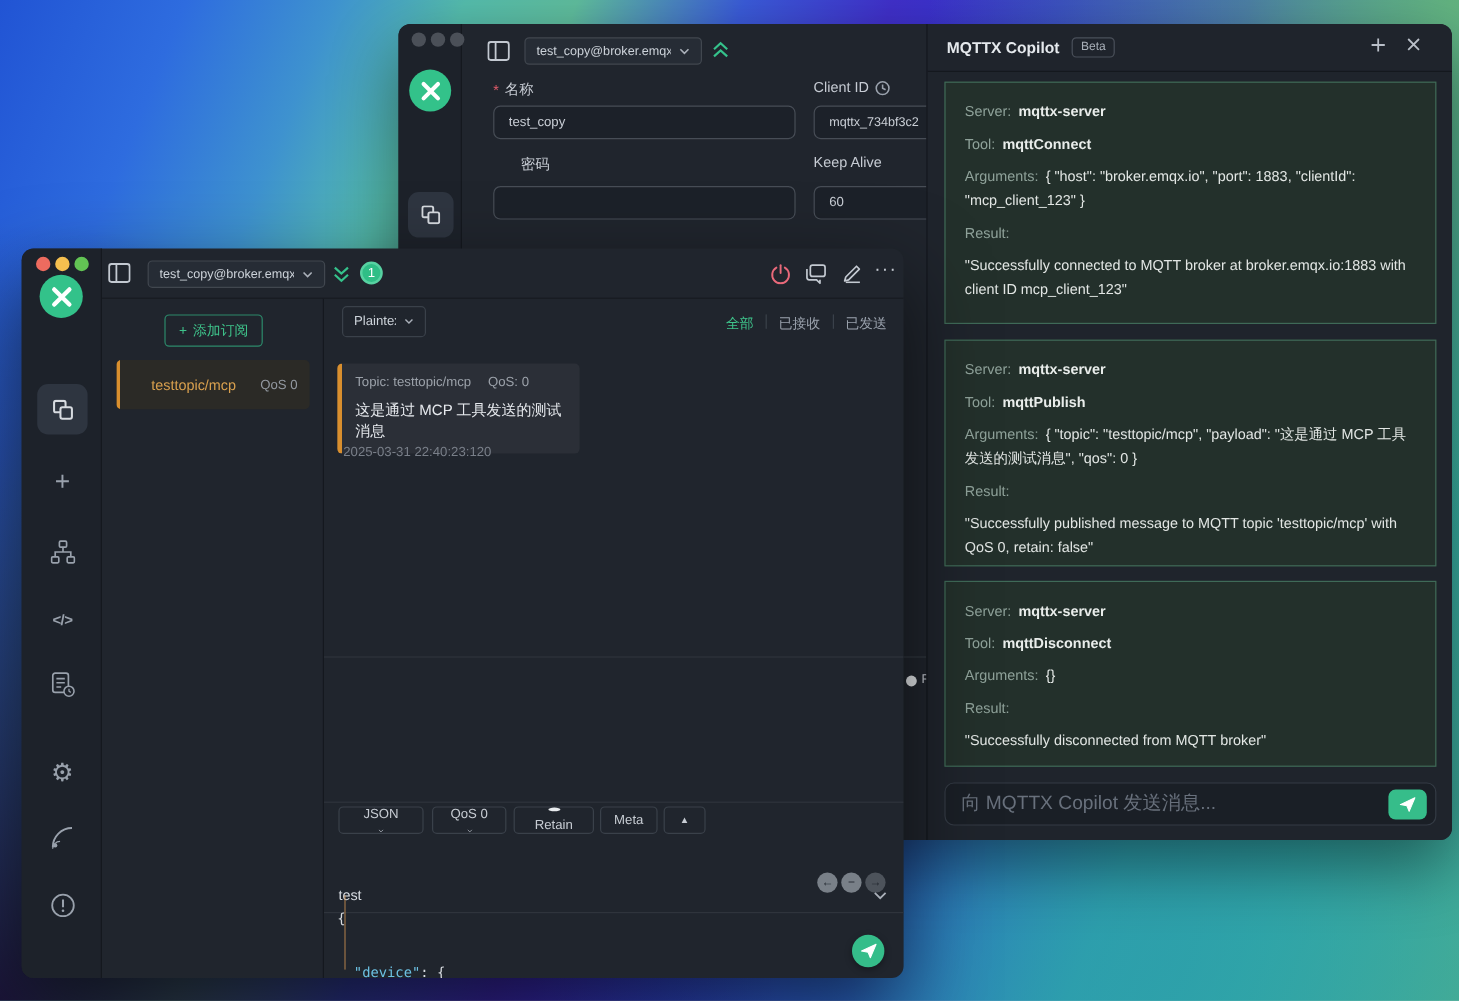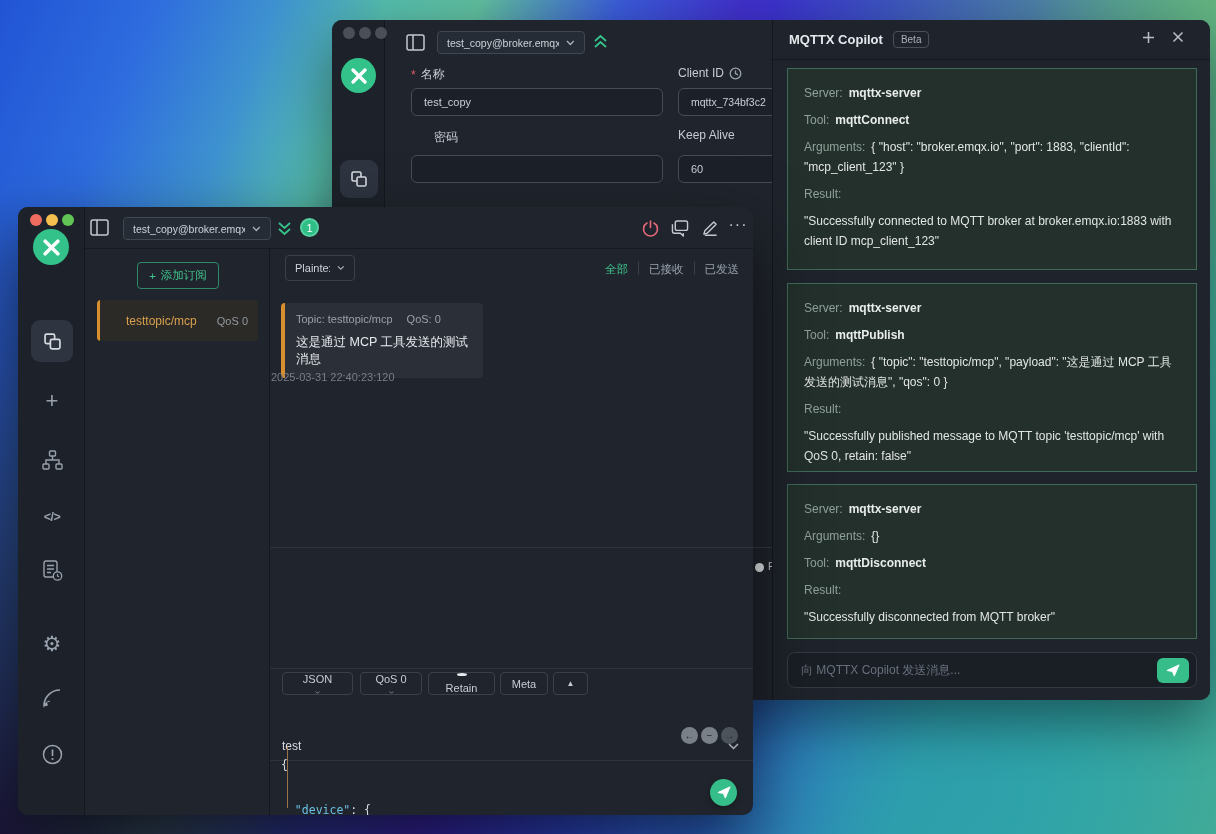--- a/index.html
+++ b/index.html
@@ -50,21 +50,21 @@
     font-size:15px; line-height:18px; text-align:center; cursor:pointer; }
   .card { position:absolute; left:14px; width:410px; background:#23302b;
     border:1px solid #3f6a58; border-radius:0; padding:14px 16px; font-size:12px;
     line-height:1.67; color:#dfe3e1; display:flex; flex-direction:column; gap:7px; }
   .card .lbl { color:#8fa29a; margin-right:6px; }
   .card .val { color:#e9edeb; font-weight:bold; }
   .card .txt { color:#e2e6e4; }
   #cp-input { position:absolute; left:14px; top:632px; width:410px; height:36px;
     background:#1a1f26; border:1px solid #343b45; border-radius:8px; }
   #cp-input input { position:absolute; left:13px; top:0; height:100%; width:340px;
-    background:transparent; border:none; outline:none; color:#cdd2d8; font-size:12px;
+    background:transparent; border:none; outline:none; color:#cdd2d8; font-size:16px;
     font-family:inherit; }
   #cp-input input::placeholder { color:#68707c; }
   #cp-send { position:absolute; right:7px; top:5px; width:32px; height:25px;
     border-radius:6px; background:#36bd8a; display:flex; align-items:center;
     justify-content:center; cursor:pointer; }
   
   #fw-header { position:absolute; left:67px; top:0; right:0; height:42px;
     border-bottom:1px solid #171b21; }
   .badge { position:absolute; width:19px; height:19px; border-radius:50%;
     background:#2fbe86; border:2px solid #57d2a2; color:#fff; font-size:11px;
@@ -86,21 +86,21 @@
   #msgs { position:absolute; left:252px; top:42px; right:0; bottom:0; }
   #filters { position:absolute; right:14px; top:13px; display:flex; align-items:flex-start;
     gap:10px; font-size:11.5px; color:#9aa2ad;margin-left:31px; }
   #filters .sep { width:1px; height:12px; background:#3a414a; }
   #filters .active { color:#3fc58c; }
   #msg-card { position:absolute; left:11px; top:54px; width:202px; min-height:63px;
     background:#2b2f37; border-radius:4px; overflow:hidden; padding:10px 12px 10px 15px; }
   #msg-card .bar { position:absolute; left:0; top:0; bottom:0; width:4px; background:#d98f2e; }
   #msg-card .meta { font-size:11px; color:#9ba1a9; display:flex; gap:14px; }
   #msg-card .payload { margin-top:9px; font-size:12.5px; color:#e6e9ed; }
-  #msg-ts { position:absolute; left:1px; top:122px; font-size:11px; color:#787e88;text-align:right; }
+  #msg-ts { position:absolute; left:16px; top:122px; font-size:11px; color:#787e88;text-align:right; }
   .pub-btn { position:absolute; top:423px; height:23px; border:1px solid #3a414a;
     border-radius:4px; background:transparent; color:#c7ccd3; font-size:11px;
     display:flex; align-items:center; justify-content:center; gap:6px; cursor:pointer;
     font-family:inherit;flex-direction:column; }
   #topic-row { position:absolute; left:0; right:0; top:446px; height:30px;
     border-bottom:1px solid #2f343c;margin-top:36px; }
   #topic-row input { position:absolute; left:12px; top:4px; width:400px; height:22px;
     background:transparent; border:none; outline:none; color:#d8dce2; font-size:12px;
     font-family:inherit; }
   #editor { position:absolute; left:0; right:0; top:477px; bottom:0; }
@@ -214,22 +214,22 @@
       <div class="card" style="top:263px;height:189px;">
         <div><span class="lbl">Server:</span><span class="val">mqttx-server</span></div>
         <div><span class="lbl">Tool:</span><span class="val">mqttPublish</span></div>
         <div><span class="lbl">Arguments:</span><span class="txt">{ "topic": "testtopic/mcp", "payload": "这是通过 MCP 工具发送的测试消息", "qos": 0 }</span></div>
         <div><span class="lbl">Result:</span></div>
         <div class="txt">"Successfully published message to MQTT topic 'testtopic/mcp' with QoS 0, retain: false"</div>
       </div>
 
       <div class="card" style="top:464px;height:155px;">
         <div><span class="lbl">Server:</span><span class="val">mqttx-server</span></div>
+        <div><span class="lbl">Tool:</span><span class="val">mqttDisconnect</span></div>
         <div><span class="lbl">Arguments:</span><span class="txt">{}</span></div>
-        <div><span class="lbl">Tool:</span><span class="val">mqttDisconnect</span></div>
         <div><span class="lbl">Result:</span></div>
         <div class="txt">"Successfully disconnected from MQTT broker"</div>
       </div>
 
       <div id="cp-input">
         <input type="text" placeholder="向 MQTTX Copilot 发送消息..." style="">
         <div id="cp-send">
           <svg width="14" height="13" viewBox="0 0 16 15">
               <path d="M1 7.5 L15 1 L9.5 14 L7.3 8.7 Z M7.3 8.7 L15 1" fill="#fff" stroke="#fff" stroke-width="1" stroke-linejoin="round"></path>
             </svg>

